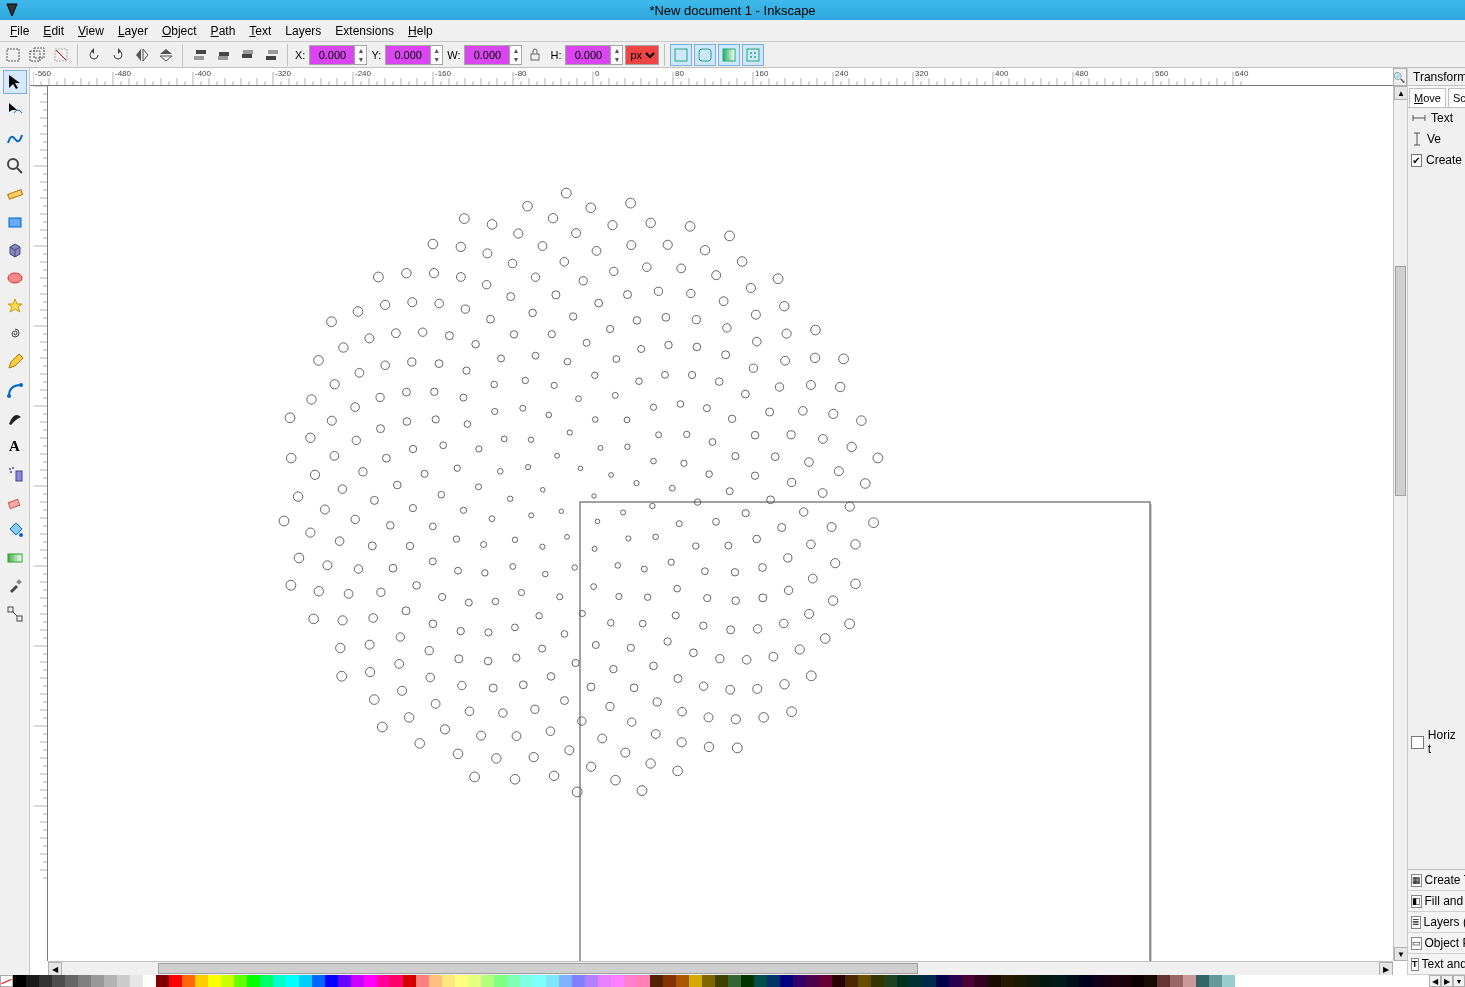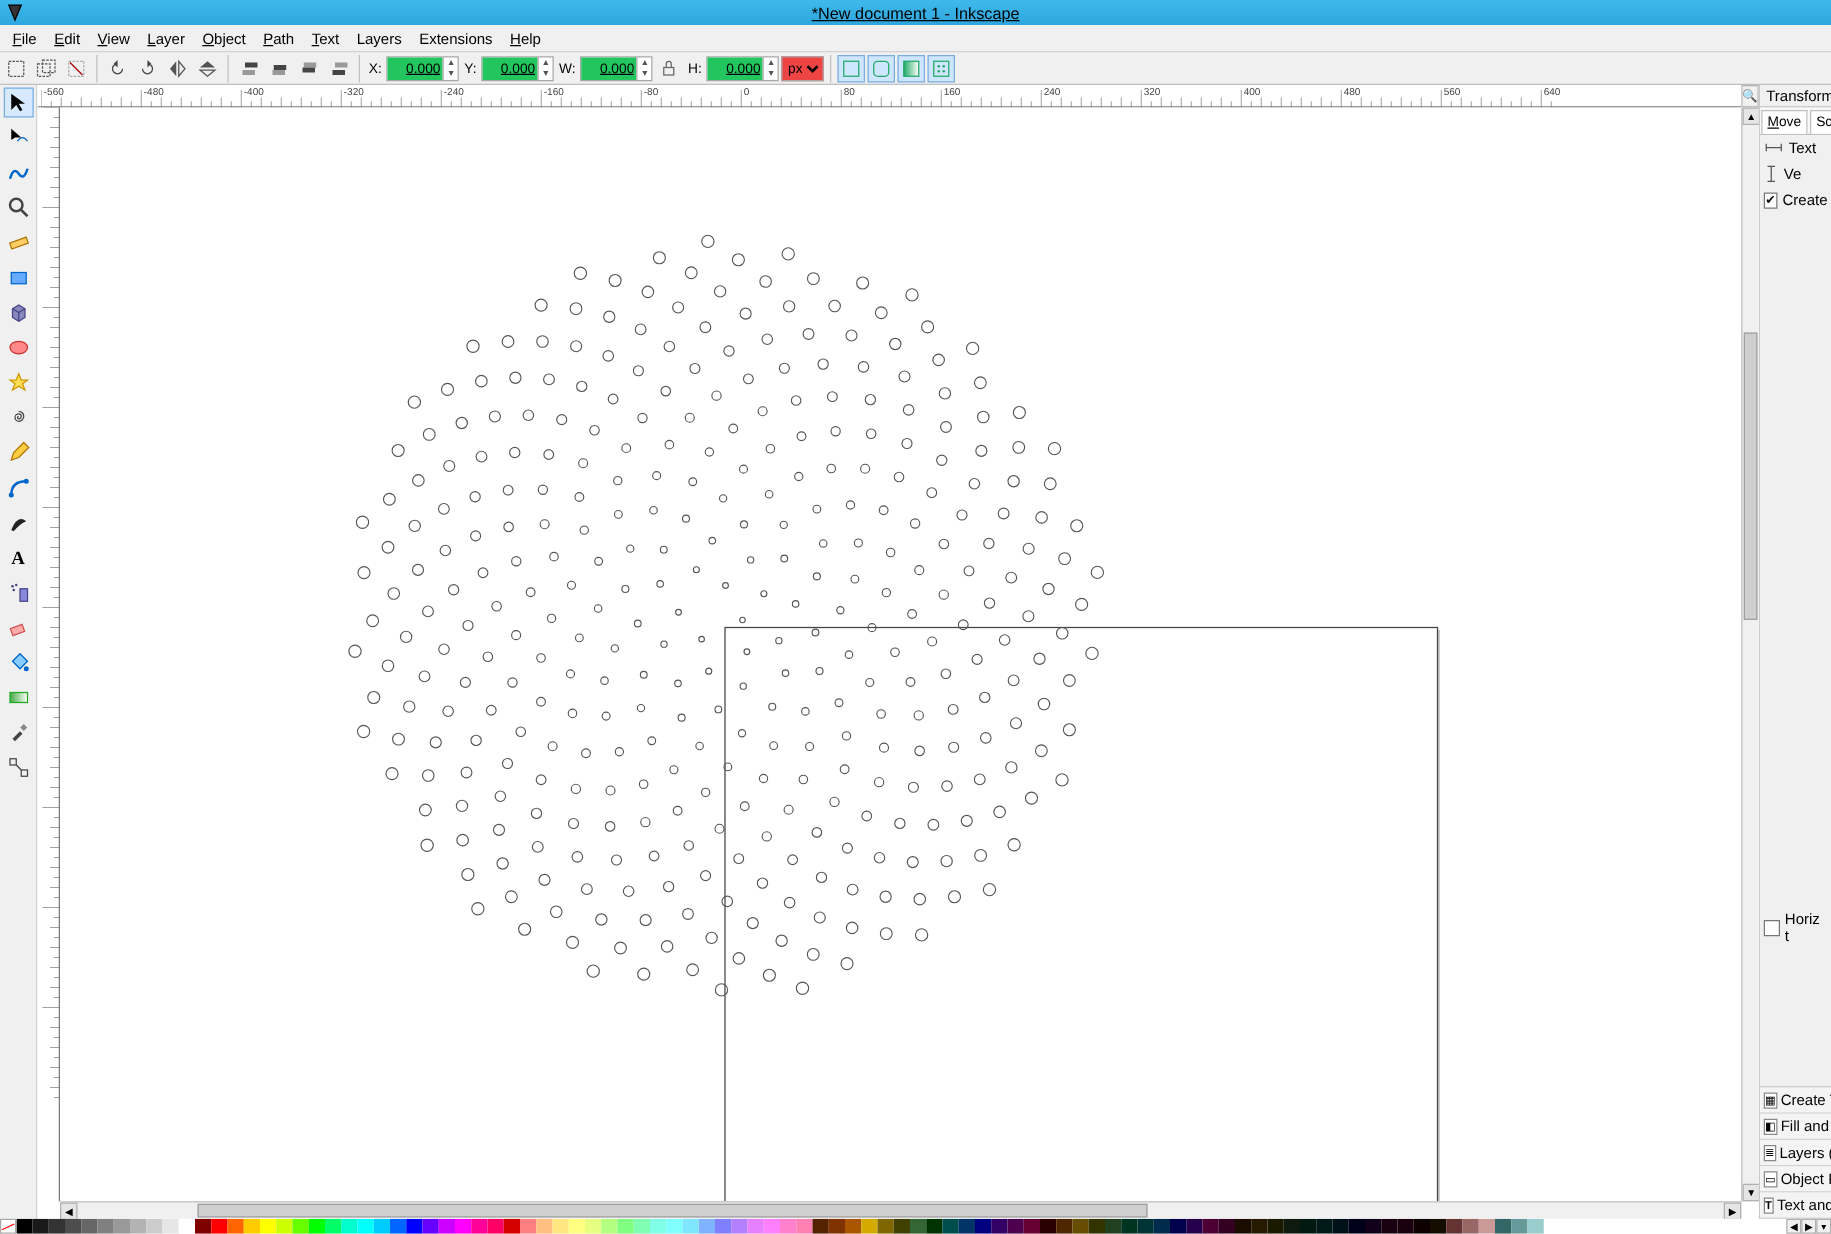--- a/index.html
+++ b/index.html
@@ -1,29 +1,29 @@
 <!DOCTYPE html>
 <html><head>
 <meta charset="utf-8">
 <style>
   * { box-sizing: border-box; margin: 0; padding: 0; }
   body { font-family: "Segoe UI", Tahoma, sans-serif; font-size: 12px; background:#fff; overflow:hidden; }
   .titlebar { height:20px; background:linear-gradient(#3fb8ea,#2da7dd); display:flex; align-items:center; position:relative; }
   .titlebar .icon { width:16px; height:16px; margin:0 4px; }
-  .titlebar .title { position:absolute; left:50%; transform:translateX(-50%); color:#000; font-size:13px;text-decoration:underline; }
+  .titlebar .title { position:absolute; left:50%; transform:translateX(-50%); color:#000; font-size:13px; }
   .menubar { height:22px; background:#f0f0f0; border-bottom:1px solid #c9c9c9; display:flex; align-items:center; padding:0 4px; gap:2px; }
   .menubar .item { padding:2px 6px; cursor:default; }
   .menubar .item u { text-decoration:underline; }
   .toolbar { height:26px; background:#f0f0f0; border-bottom:1px solid #bfbfbf; display:flex; align-items:center; padding:0 2px; gap:2px; }
   .sep { width:1px; height:22px; background:#c0c0c0; margin:0 3px; }
   .tbtn { width:22px; height:22px; border:1px solid transparent; background:#f0f0f0; display:flex; align-items:center; justify-content:center; cursor:default; }
   .tbtn.active { background:#cfe6ff; border-color:#7aaee0; }
   .label { font-size:11px; padding:0 2px; }
   .spin { display:flex; align-items:center; border:1px solid #a6a6a6; background:#fff; height:20px; }
-  .spin input { border:none; width:44px; height:18px; font-size:11px; padding:0 2px; outline:none; text-align:right; background:#22c55e;text-decoration:underline; }
+  .spin input { border:none; width:44px; height:18px; font-size:11px; padding:0 2px; outline:none; text-align:center; background:#d946ef; }
   .spin .arrows { width:12px; height:18px; display:flex; flex-direction:column; }
   .spin .arrows div { flex:1; display:flex; align-items:center; justify-content:center; font-size:7px; color:#555; border-left:1px solid #a6a6a6;}
   select.unit { height:20px; font-size:11px; border:1px solid #a6a6a6; background:#ef4444;}
   .main { position:absolute; top:68px; bottom:12px; left:0; right:0; display:flex; }
   .toolbox { width:30px; background:#f0f0f0; border-right:1px solid #c9c9c9; display:flex; flex-direction:column; align-items:center; padding-top:2px; gap:4px;}
   .tool { width:24px; height:24px; border:1px solid transparent; display:flex; align-items:center; justify-content:center; cursor:default;}
   .tool.sel { background:#d6e9ff; border-color:#7aaee0; }
   .rulers-canvas { flex:1; position:relative; background:#fff; overflow:hidden; }
   .hruler { position:absolute; top:0; left:3px; right:14px; height:18px; background:#fff; border-bottom:1px solid #7a7a7a; }
   .vruler { position:absolute; top:18px; left:0; bottom:14px; width:18px; background:#fff; border-right:1px solid #7a7a7a; }

